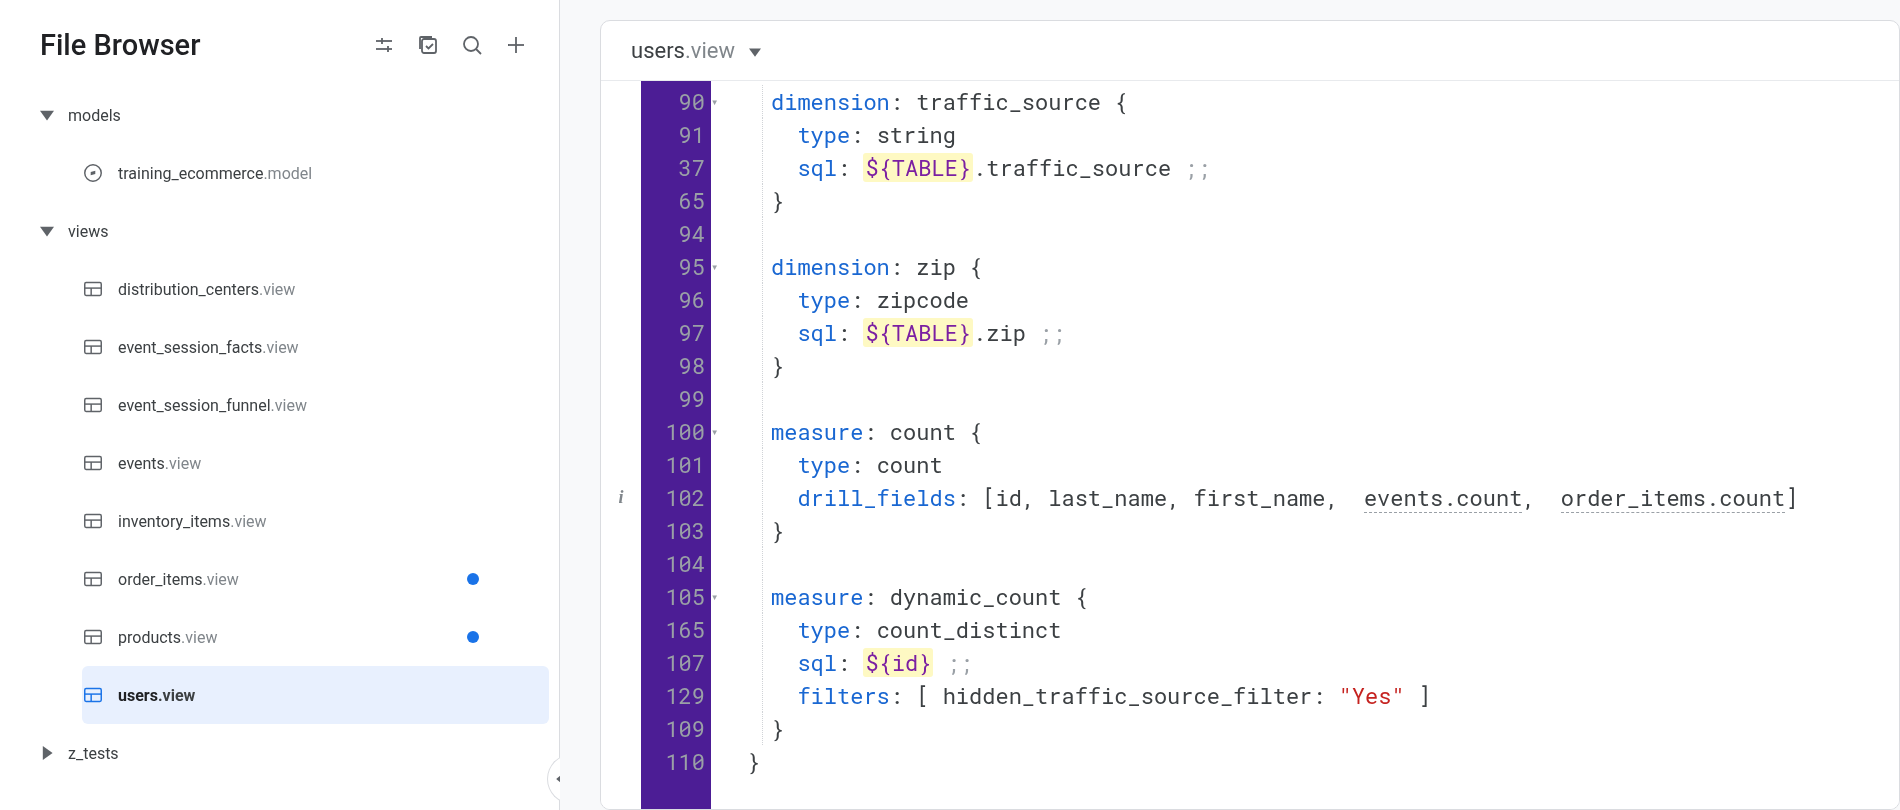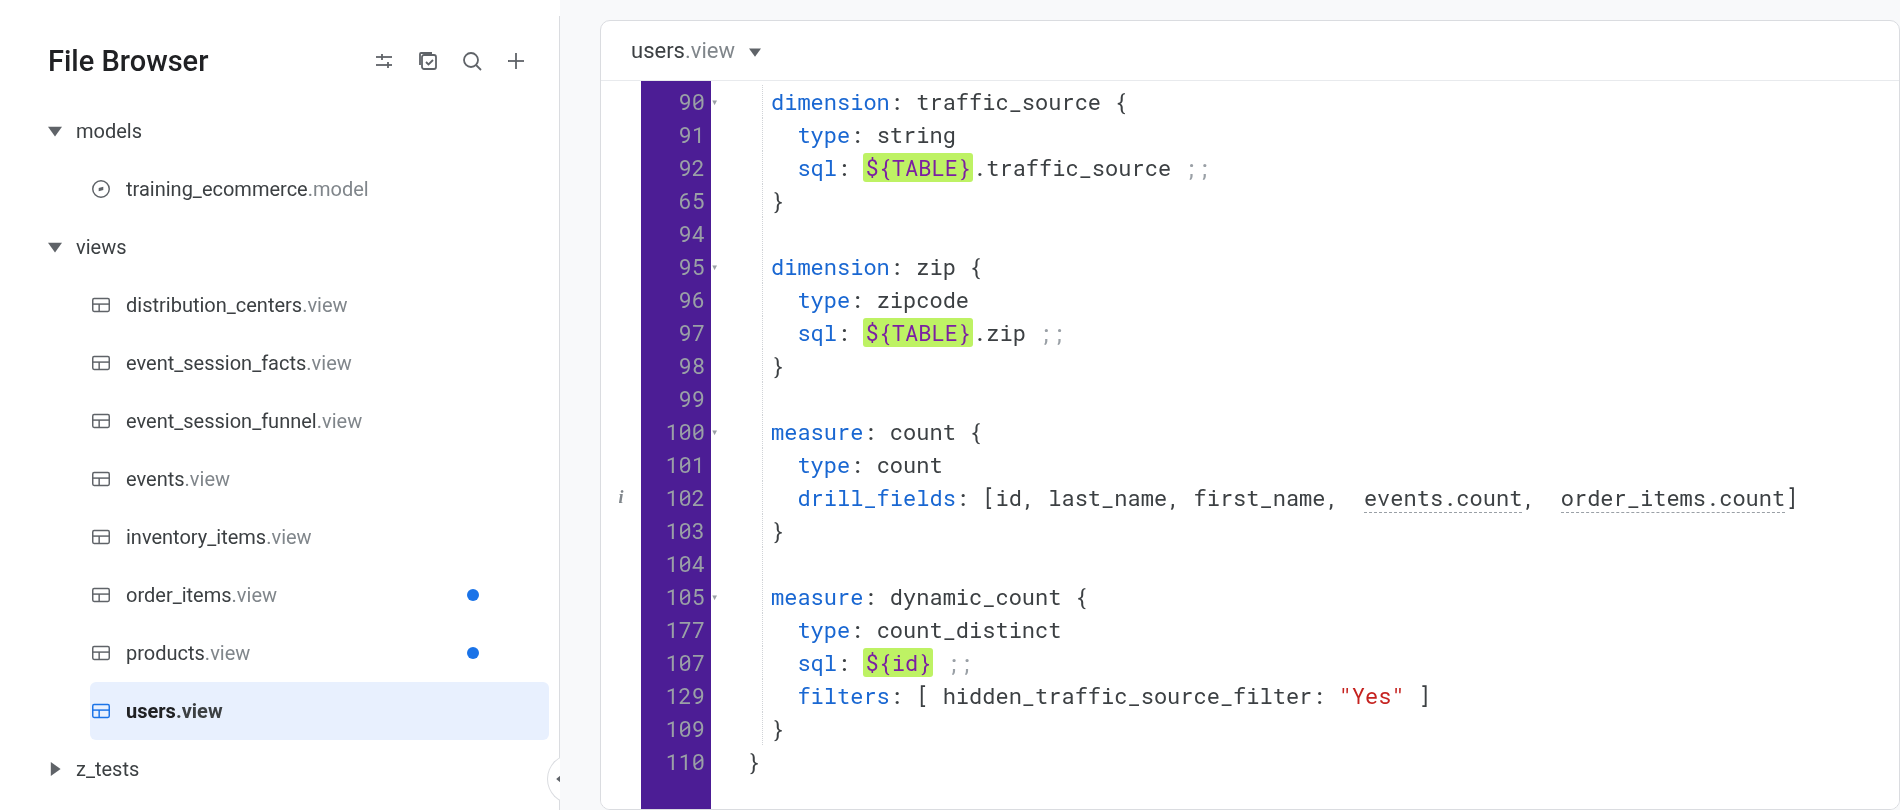--- a/index.html
+++ b/index.html
@@ -14,24 +14,23 @@
   .app {
     display: flex;
     width: 100%;
     height: 100%;
   }
   
   .sidebar {
     width: 560px;
     flex-shrink: 0;
     border-right: 1px solid #dadce0;
-    padding: 28px 0 0 8px;
+    padding: 28px 0 0 0;
     background: #fff;
     position: relative;
-    margin-top: 16px;
   }
   .sidebar-header {
     display: flex;
     align-items: center;
     justify-content: space-between;
     padding: 0 30px 24px 40px;
   }
   .sidebar-title {
     font-size: 29px;
     font-weight: 500;
@@ -48,21 +47,21 @@
     display: flex;
     align-items: center;
     justify-content: center;
     cursor: pointer;
   }
   .sidebar-actions svg { width: 24px; height: 24px; stroke: #5f6368; fill: none; stroke-width: 1.8; }
 
   .tree {
     padding-left: 40px;
     padding-right: 10px;
-    font-size: 20px;
+    font-size: 16px;
   }
   .tree-node {
     display: flex;
     align-items: center;
     height: 58px;
     cursor: pointer;
     color: #3c4043;
     border-radius: 6px;
   }
   .tree-node.folder { font-weight: 400; }
@@ -195,21 +194,21 @@
     flex: 1;
     padding-top: 4px;
     background: #fff;
     white-space: pre;
   }
   .ln, .fold, .gi, .ind { height: 33px; display: block; }
   .fold { font-size: 12px; text-align: left; }
   .gi { font-size: 18px; font-family: Georgia, serif; font-style: italic; font-weight: 600; color: #80868b; }
 
   .k-key { color: #1967d2; }        
-  .k-expr { color: #7b1fa2; background: #bef264; padding: 0 2px; border-radius: 3px; }
+  .k-expr { color: #7b1fa2; background: #fef9c3; padding: 0 2px; border-radius: 3px; }
   .k-str { color: #c5221f; }        
   .k-punc { color: #9aa0a6; }       
   .k-brace { color: #3c4043; }
   .k-text { color: #3c4043; }
   .k-ref { color: #3c4043; border-bottom: 1px dashed #9aa0a6; margin-left: 12px; }
 
   .code-row { height: 33px; }
 </style>
 </head>
 <body>
@@ -415,35 +414,35 @@
             <span class="gi"></span>
             <span class="gi"></span>
             <span class="gi"></span>
             <span class="gi"></span>
             <span class="gi"></span>
             <span class="gi"></span>
           </div>
         <div class="code-line-numbers" id="line-numbers">
             <span class="ln">90</span>
             <span class="ln">91</span>
-            <span class="ln">92</span>
+            <span class="ln">37</span>
             <span class="ln">65</span>
             <span class="ln">94</span>
             <span class="ln">95</span>
             <span class="ln">96</span>
             <span class="ln">97</span>
             <span class="ln">98</span>
             <span class="ln">99</span>
             <span class="ln">100</span>
             <span class="ln">101</span>
             <span class="ln">102</span>
             <span class="ln">103</span>
             <span class="ln">104</span>
             <span class="ln">105</span>
-            <span class="ln">177</span>
+            <span class="ln">165</span>
             <span class="ln">107</span>
             <span class="ln">129</span>
             <span class="ln">109</span>
             <span class="ln">110</span>
           </div>
         <div class="fold-col" id="fold-col">
             <span class="fold">▾</span>
             <span class="fold"></span>
             <span class="fold"></span>
             <span class="fold"></span>

